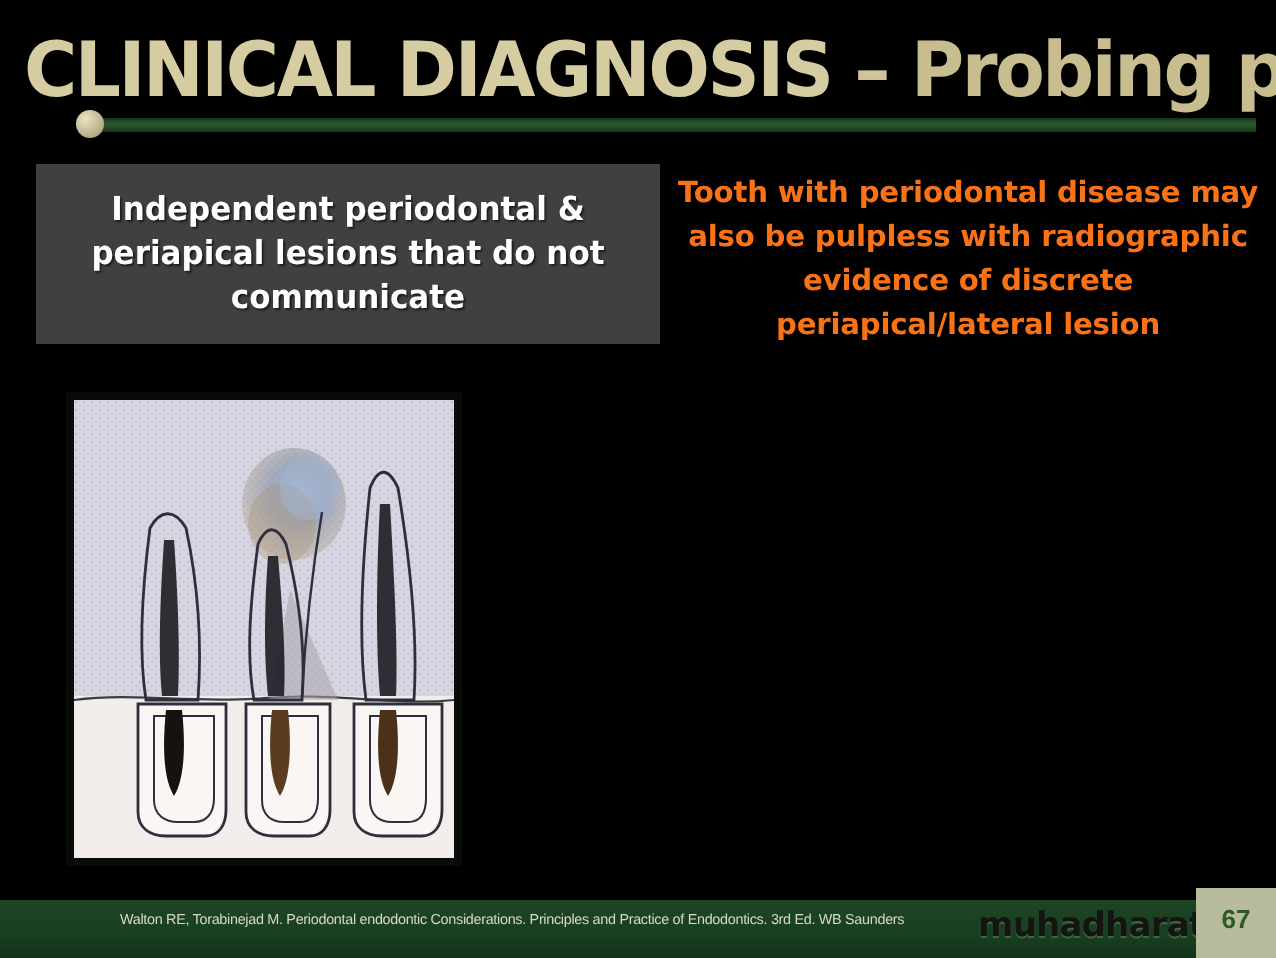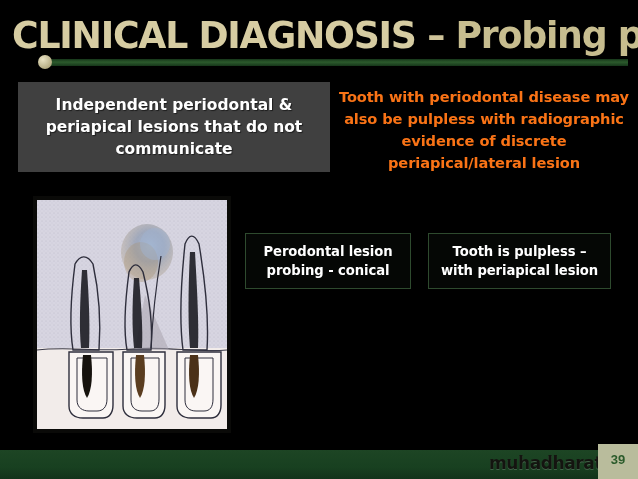--- a/index.html
+++ b/index.html
@@ -279,28 +279,23 @@
         <path d="M153 52 C 151 90, 151 126, 153 148 L 161 148 C 162 124, 160 88, 158 52 Z" fill="#1c1c22" opacity="0.9"></path>
         <path d="M140 152 L 140 206 C 140 214, 146 218, 154 218 L 174 218 C 180 218, 184 213, 184 205 L 184 152 Z" fill="#faf6f4" stroke="#2e2e3c" stroke-width="1.4"></path>
         <path d="M148 158 L 148 200 C 148 208, 153 211, 159 211 L 167 211 C 173 211, 176 207, 176 199 L 176 158 Z" fill="none" stroke="#2e2e3c" stroke-width="1"></path>
         <path d="M153 155 C 151 175, 152 190, 157 198 C 162 190, 163 174, 161 155 Z" fill="#4b3118"></path>
 
         <path d="M124 56 C 120 80, 116 110, 114 148" fill="none" stroke="#2e2e3c" stroke-width="1.2"></path>
       </svg>
     </div>
   </div>
 
-  <div class="info-box" id="info-box-1">
-    <div class="ib-text">Perodontal lesion probing - conical</div>
-  </div>
-  <div class="info-box" id="info-box-2">
-    <div class="ib-text">Tooth is pulpless – with periapical lesion</div>
-  </div>
 
   <div id="footer-bar"></div>
+  <div id="footer-citation">Walton RE, Torabinejad M. Periodontal endodontic Considerations. Principles and Practice of Endodontics. 3rd Ed. WB Saunders</div>
   <div id="watermark">
     <span class="wm-text">muhadharaty.com</span>
   </div>
   <div id="page-badge">
-    <span class="pagenum">39</span>
+    <span class="pagenum">67</span>
   </div>
 
 </div>
 
 </body></html>

